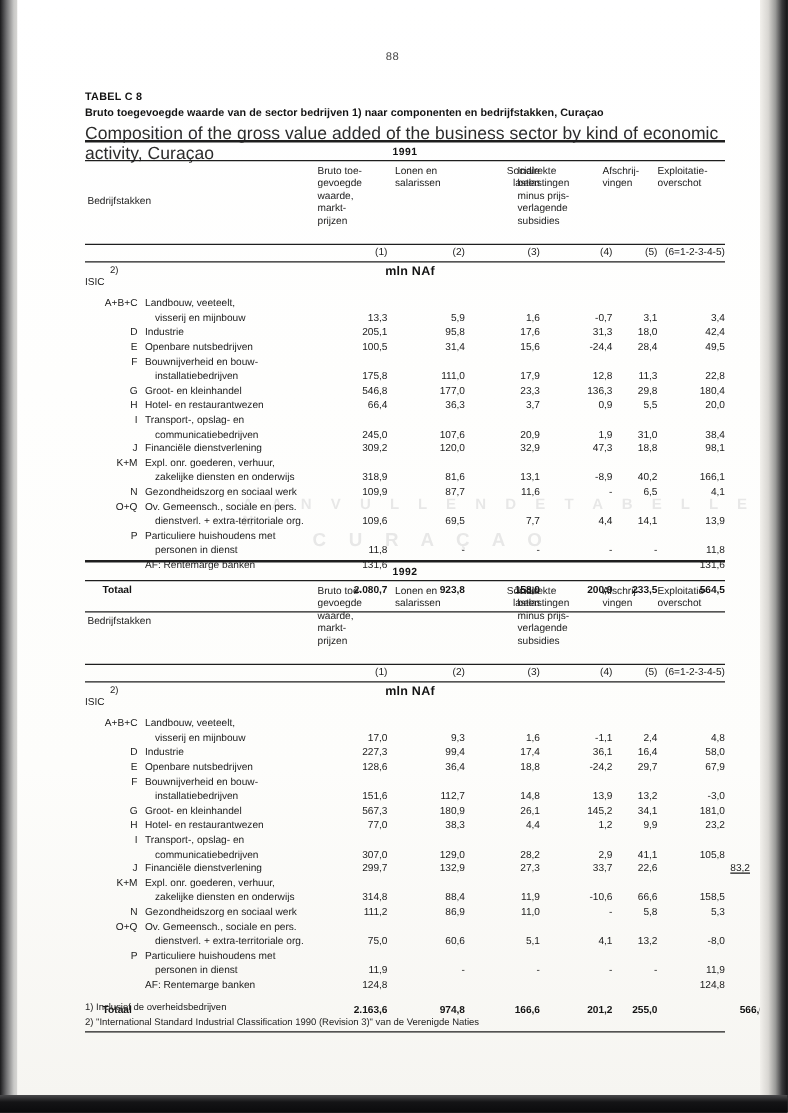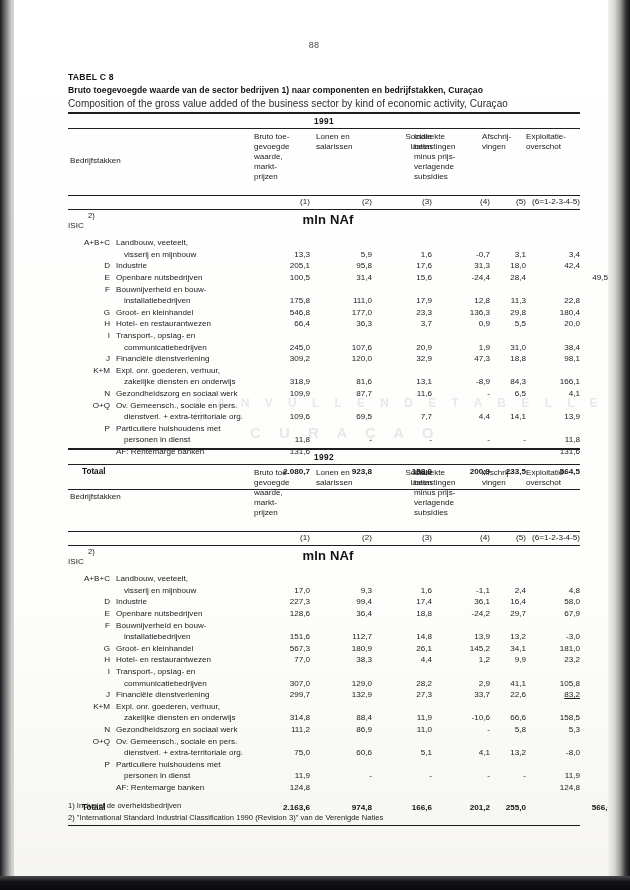--- a/index.html
+++ b/index.html
@@ -88,21 +88,21 @@
     color: #131313;
   }
   .t-nl {
     font-size: 8.6px;
     font-weight: bold;
     letter-spacing: .05px;
     margin-bottom: 3px;
     color: #131313;
   }
   .t-en {
-    font-size: 10px;
+    font-size: 14px;
     font-weight: normal;
     letter-spacing: .05px;
     color: #2c2c2c;
   }
 
   
   .tblock {
     position: absolute;
     left: 54px;
     width: 512px;
@@ -176,21 +176,21 @@
     top: 11px;
     font-size: 8.1px;
     color: #1b1b1b;
   }
   .u-unit {
     position: absolute;
     left: 180px;
     top: 2px;
     width: 160px;
     text-align: center;
-    font-size: 13px;
+    font-size: 10px;
     font-weight: bold;
     letter-spacing: .2px;
     color: #131313;
   }
 
   
   .rows { position: relative; }
   .drow {
     position: relative;
     height: 11.6px;
@@ -364,21 +364,21 @@
               <div class="cell" style="left: 452px; width: 60px;">42,4</div>
             </div>
             <div class="drow">
               <div class="code">E</div>
               <div class="lbl">Openbare nutsbedrijven</div>
               <div class="cell" style="left: 182px; width: 60px;">100,5</div>
               <div class="cell" style="left: 244px; width: 60px;">31,4</div>
               <div class="cell" style="left: 306px; width: 58px;">15,6</div>
               <div class="cell" style="left: 364px; width: 58px;">-24,4</div>
               <div class="cell" style="left: 414px; width: 44px;">28,4</div>
-              <div class="cell" style="left: 452px; width: 60px; margin-left: 28px;">49,5</div>
+              <div class="cell" style="left: 452px; width: 60px;">49,5</div>
             </div>
             <div class="drow">
               <div class="code">F</div>
               <div class="lbl">Bouwnijverheid en bouw-</div>
             </div>
             <div class="drow">
               <div class="lbl indent">installatiebedrijven</div>
               <div class="cell" style="left: 182px; width: 60px;">175,8</div>
               <div class="cell" style="left: 244px; width: 60px;">111,0</div>
               <div class="cell" style="left: 306px; width: 58px;">17,9</div>
@@ -432,21 +432,21 @@
             <div class="drow">
               <div class="code">K+M</div>
               <div class="lbl">Expl. onr. goederen, verhuur,</div>
             </div>
             <div class="drow">
               <div class="lbl indent">zakelijke diensten en onderwijs</div>
               <div class="cell" style="left: 182px; width: 60px;">318,9</div>
               <div class="cell" style="left: 244px; width: 60px;">81,6</div>
               <div class="cell" style="left: 306px; width: 58px;">13,1</div>
               <div class="cell" style="left: 364px; width: 58px;">-8,9</div>
-              <div class="cell" style="left: 414px; width: 44px;">84,3</div>
+              <div class="cell" style="left: 414px; width: 44px;">40,2</div>
               <div class="cell" style="left: 452px; width: 60px;">166,1</div>
             </div>
             <div class="drow">
               <div class="code">N</div>
               <div class="lbl">Gezondheidszorg en sociaal werk</div>
               <div class="cell" style="left: 182px; width: 60px;">109,9</div>
               <div class="cell" style="left: 244px; width: 60px;">87,7</div>
               <div class="cell" style="left: 306px; width: 58px;">11,6</div>
               <div class="cell" style="left: 364px; width: 58px;">-</div>
               <div class="cell" style="left: 414px; width: 44px;">6,5</div>
@@ -634,21 +634,21 @@
               <div class="cell" style="left: 452px; width: 60px;">105,8</div>
             </div>
             <div class="drow">
               <div class="code">J</div>
               <div class="lbl">Financiële  dienstverlening</div>
               <div class="cell" style="left: 182px; width: 60px;">299,7</div>
               <div class="cell" style="left: 244px; width: 60px;">132,9</div>
               <div class="cell" style="left: 306px; width: 58px;">27,3</div>
               <div class="cell" style="left: 364px; width: 58px;">33,7</div>
               <div class="cell" style="left: 414px; width: 44px;">22,6</div>
-              <div class="cell" style="left: 452px; width: 60px; text-decoration: underline;">83,2</div>
+              <div class="cell" style="left: 452px; width: 80px; text-decoration: underline;">83,2</div>
             </div>
             <div class="drow">
               <div class="code">K+M</div>
               <div class="lbl">Expl. onr. goederen, verhuur,</div>
             </div>
             <div class="drow">
               <div class="lbl indent">zakelijke diensten en onderwijs</div>
               <div class="cell" style="left: 182px; width: 60px;">314,8</div>
               <div class="cell" style="left: 244px; width: 60px;">88,4</div>
               <div class="cell" style="left: 306px; width: 58px;">11,9</div>

